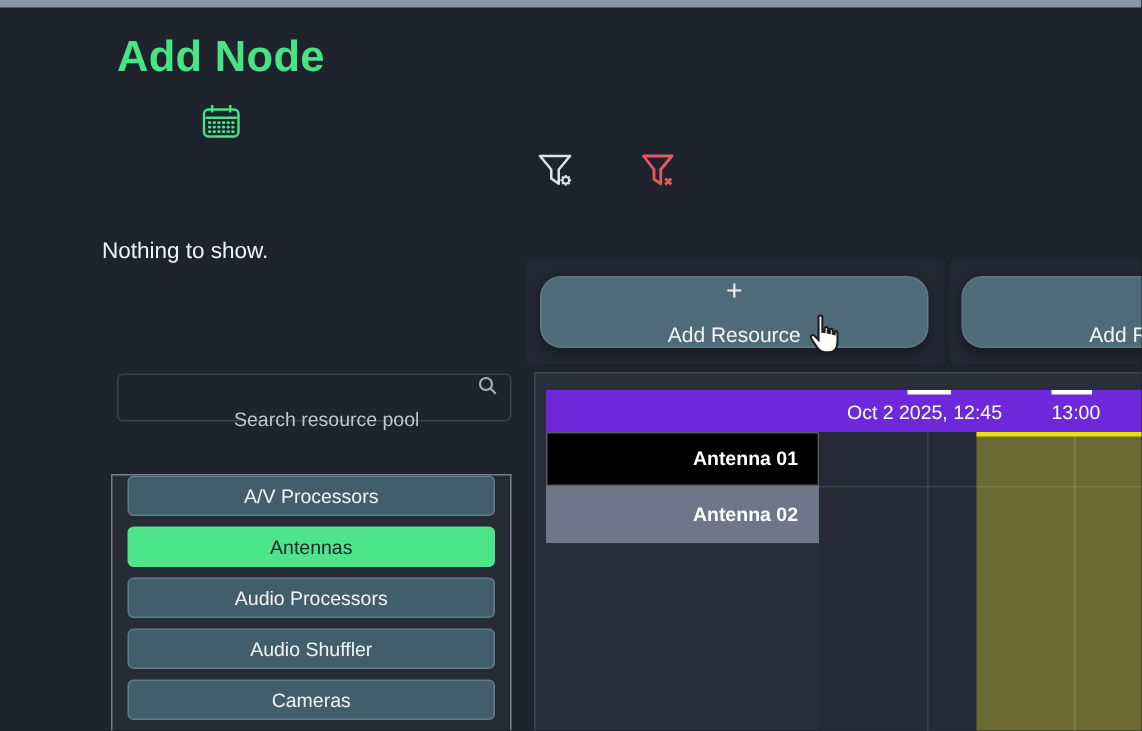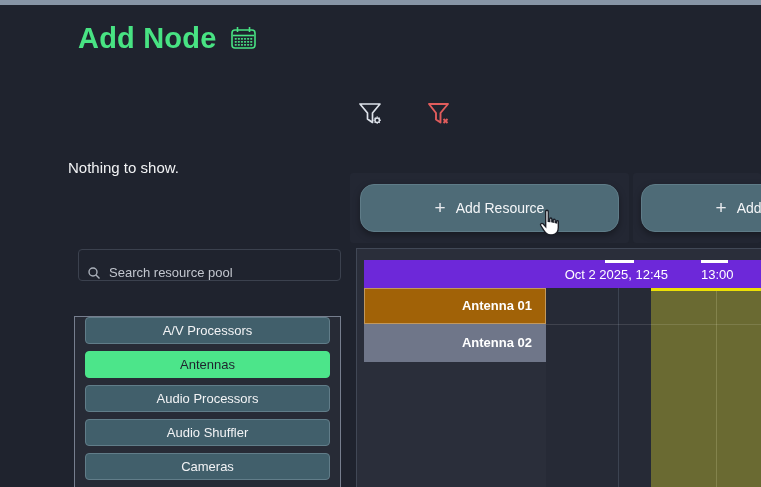--- a/index.html
+++ b/index.html
@@ -3,21 +3,21 @@
 <meta charset="utf-8">
 <style>
   * { margin:0; padding:0; box-sizing:border-box; }
   html,body { width:761px; height:487px; }
   body {
     position:relative; overflow:hidden;
     background:#1f232e;
     font-family:"Liberation Sans", sans-serif;
     color:#e8eaee;
   }
-  .abs { position:absolute; }
+  .abs { position:absolute;flex-direction:column; }
 
   
   .top-strip { left:0; top:0; width:761px; height:5px; background:#8795a6; }
 
   
   .page-title { left:78px; top:22px; display:flex; align-items:center; gap:12px; }
   .page-title h1 { font-size:29px; font-weight:bold; color:#48e383; letter-spacing:0.2px; }
 
   
   .icon-btn { width:26px; height:26px; cursor:pointer; }
@@ -81,21 +81,21 @@
     background:#6d28d9; color:#ffffff; font-size:13px;
   }
   .tl-tick { position:absolute; top:0; height:3px; background:#ffffff; }
   .tl-date { position:absolute; right:94px; top:7px; white-space:nowrap; }
   .tl-time { position:absolute; left:337px; top:7px; white-space:nowrap;text-align:center; }
   .tl-rowlabel {
     position:absolute; left:7px; width:182px;
     color:#ffffff; font-weight:bold; font-size:13px;
     text-align:right; padding-right:14px;
   }
-  .tl-row1 { top:39px; height:36px; line-height:36px; background:#a16207;
+  .tl-row1 { top:39px; height:36px; line-height:36px; background:#000000;
              box-shadow:inset 0 0 0 1px rgba(255,255,255,0.35); }
   .tl-row2 { top:75px; height:38px; line-height:38px; background:#6f7689; }
   .tl-grid {
     position:absolute; left:189px; top:39px; width:216px; height:200px;
     background:#262a36;
   }
   .tl-vline { position:absolute; top:0; bottom:0; width:1px; background:#3c4351; }
   .tl-selection {
     position:absolute; left:105px; top:0; width:111px; height:200px;
     background:#6a6a32; border-top:3px solid #ece005;

